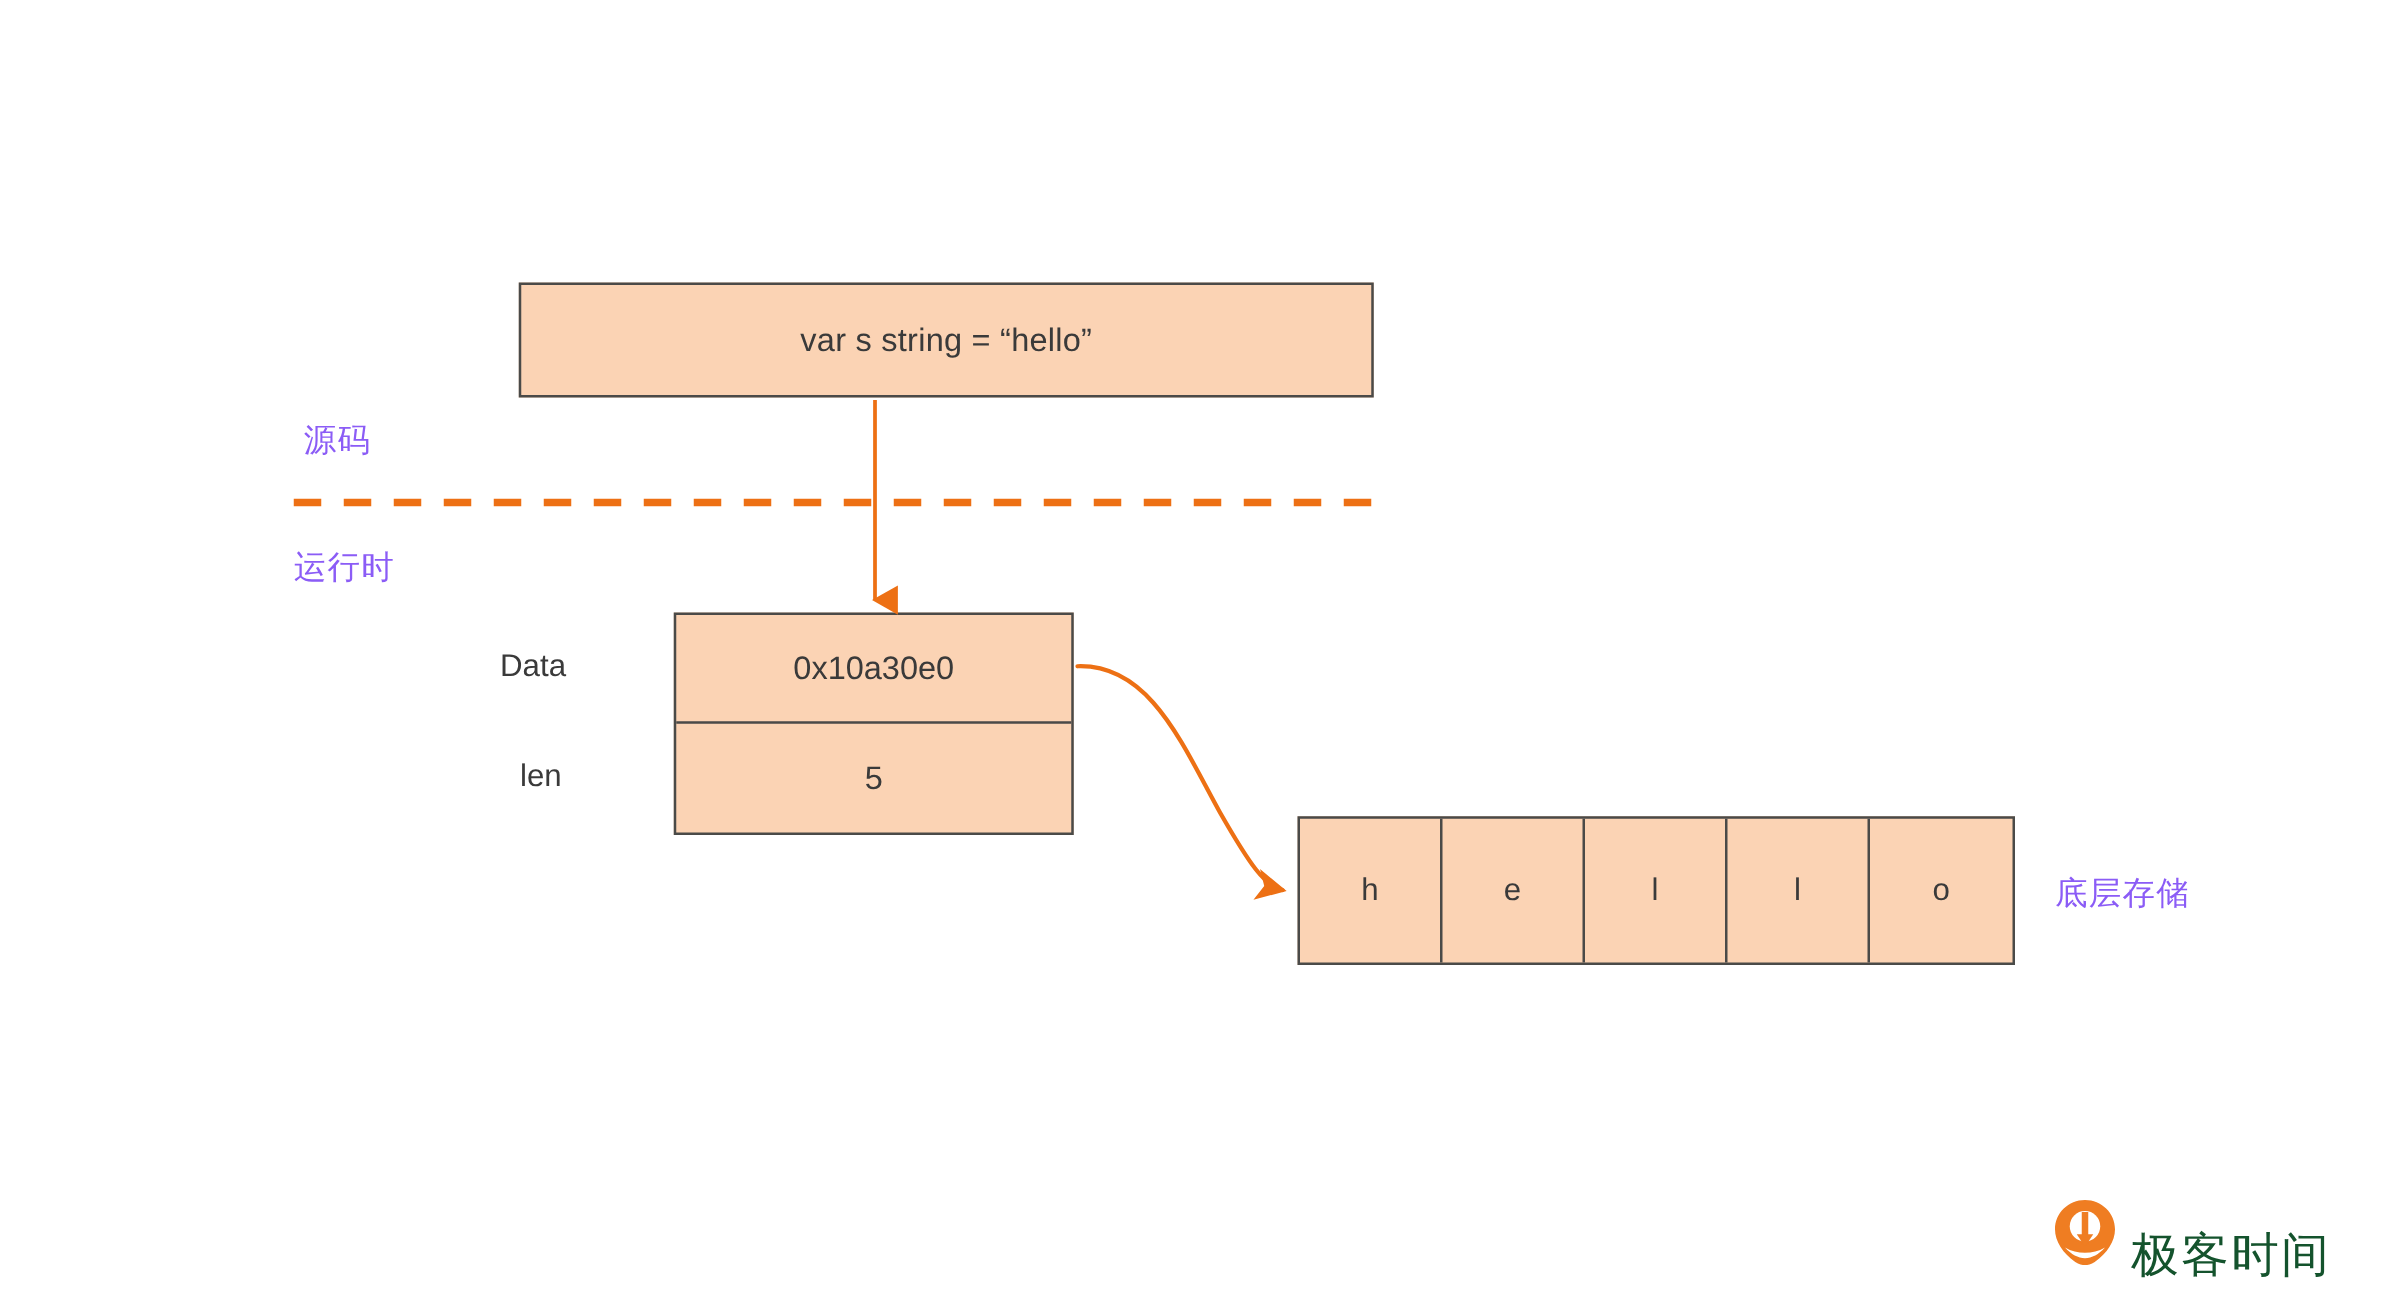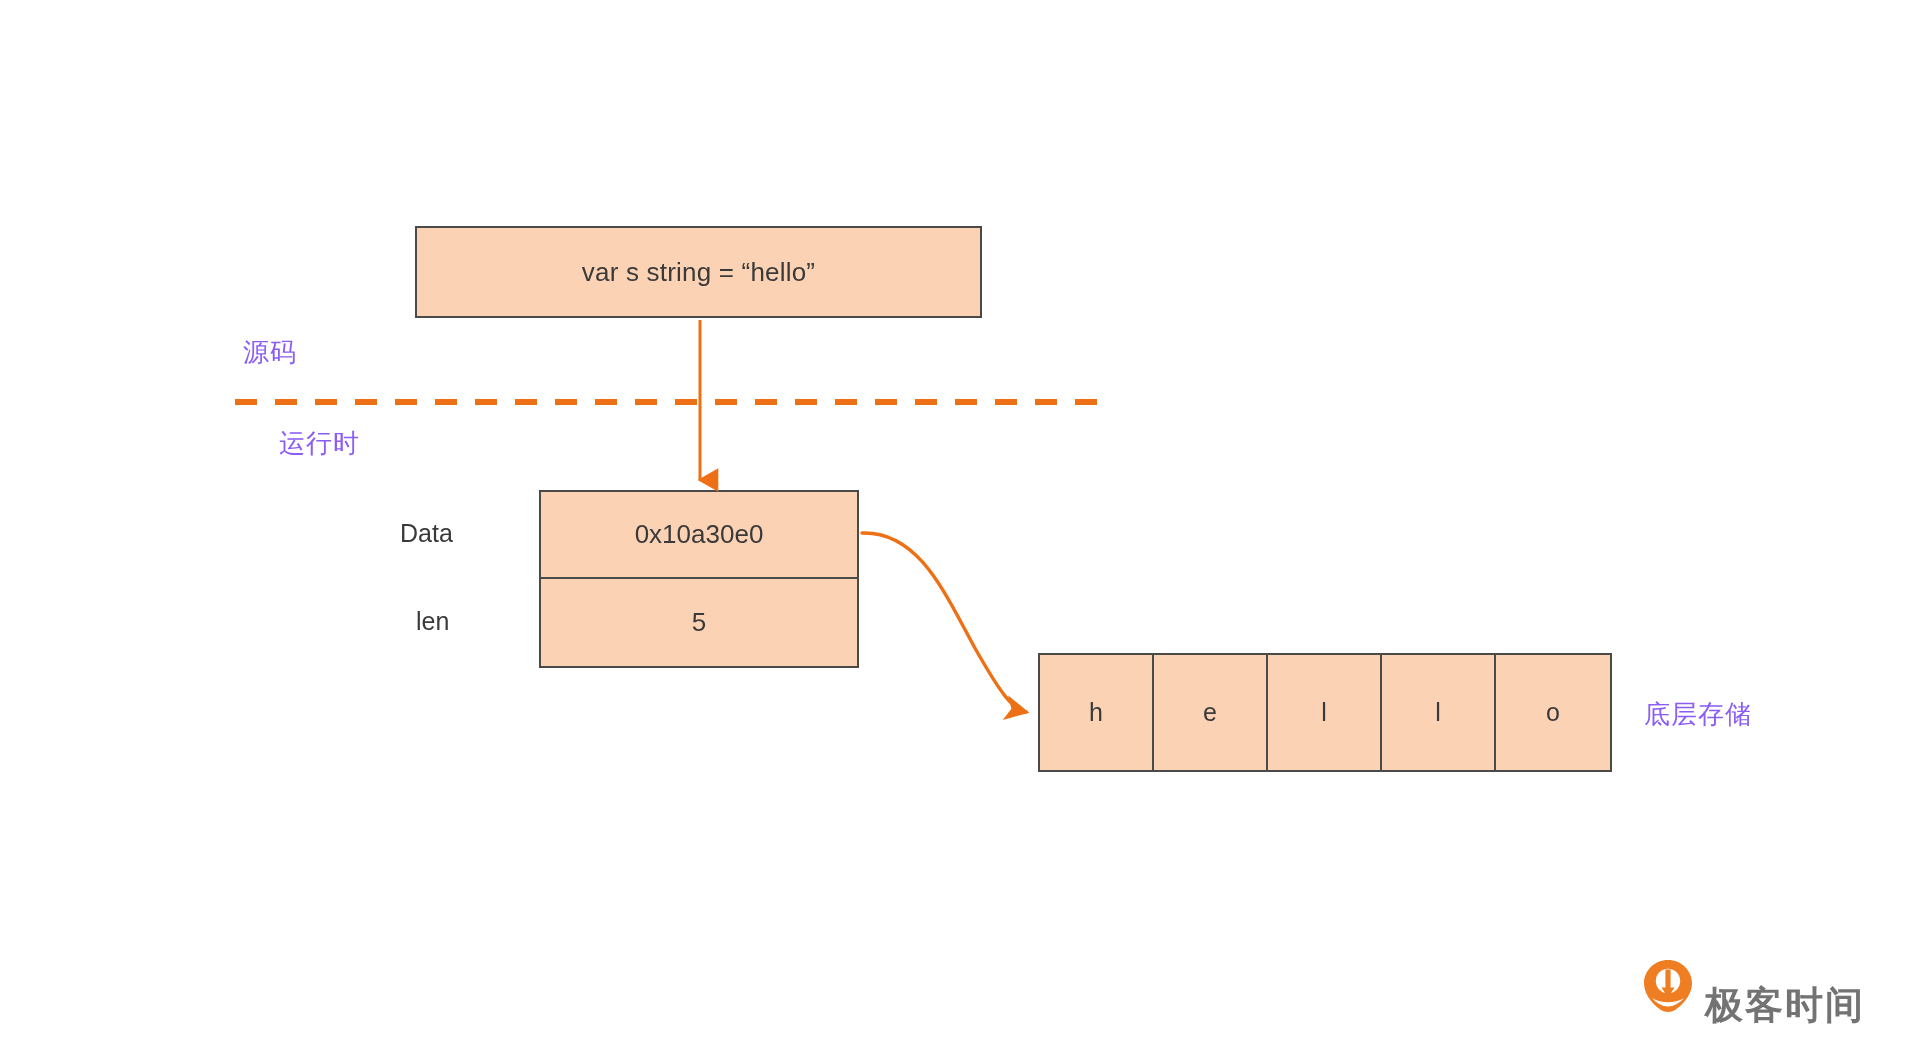--- a/index.html
+++ b/index.html
@@ -35,21 +35,21 @@
     justify-content: center;
     font-size: 25px;
     color: #3a3a3a;
     letter-spacing: 0.2px;
   }
 
   
   #source-box {
     left: 415px;
     top: 226px;
-    width: 567px;
+    width: 684px;
     height: 92px;
   }
   #source-box .code-text {
     font-size: 26px;
     white-space: pre;
   }
 
   
   #struct-box {
     position: absolute;
@@ -110,21 +110,21 @@
   }
 
   
   .cn-label {
     position: absolute;
     font-size: 26px;
     color: #8b5cf6;
     letter-spacing: 1px;
   }
   #label-source  { left: 243px; top: 335px; }
-  #label-runtime { left: 235px; top: 426px; margin-left: 44px; }
+  #label-runtime { left: 235px; top: 436px; }
   #label-storage { left: 1644px; top: 697px; }
 
   
   #overlay {
     position: absolute;
     left: 0;
     top: 0;
     width: 1920px;
     height: 1047px;
     pointer-events: none;
@@ -139,22 +139,22 @@
     align-items: center;
     gap: 12px;
   }
   #brand .logo-mark {
     width: 50px;
     height: 54px;
     flex: none;
   }
   #brand .logo-text {
     font-size: 38px;
-    font-weight: bold;
-    color: #737373;
+    font-weight: normal;
+    color: #14532d;
     letter-spacing: 2px;
     line-height: 1;
     margin-top: 38px;
   }
 </style>
 </head>
 <body>
 
 <div class="stage">
 

